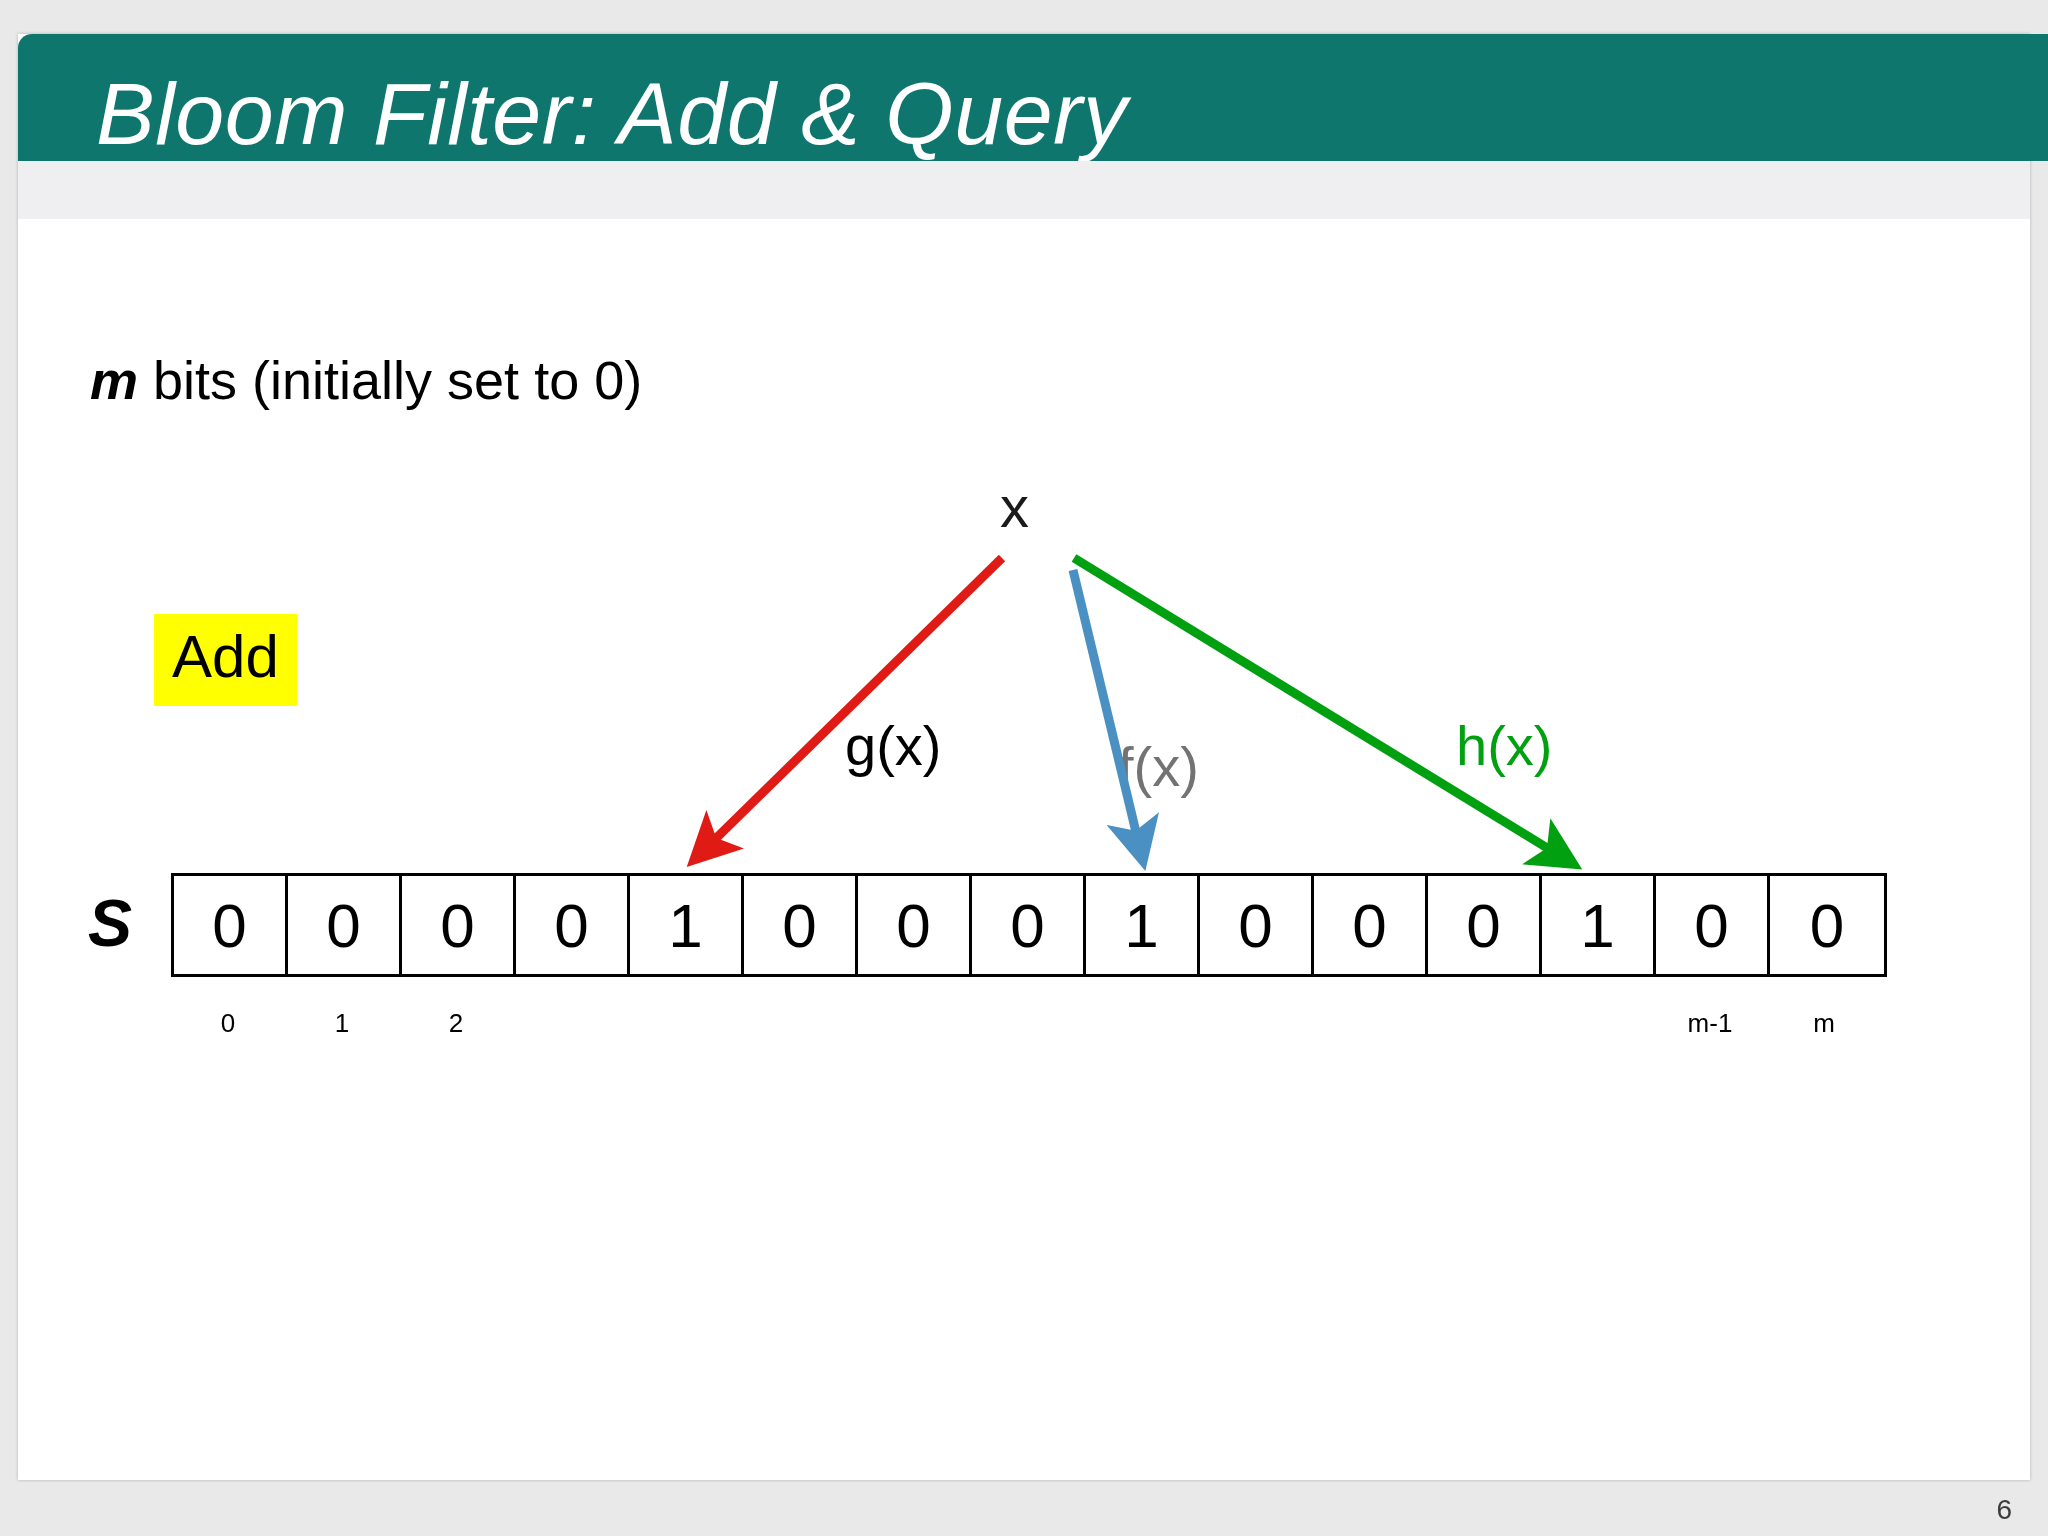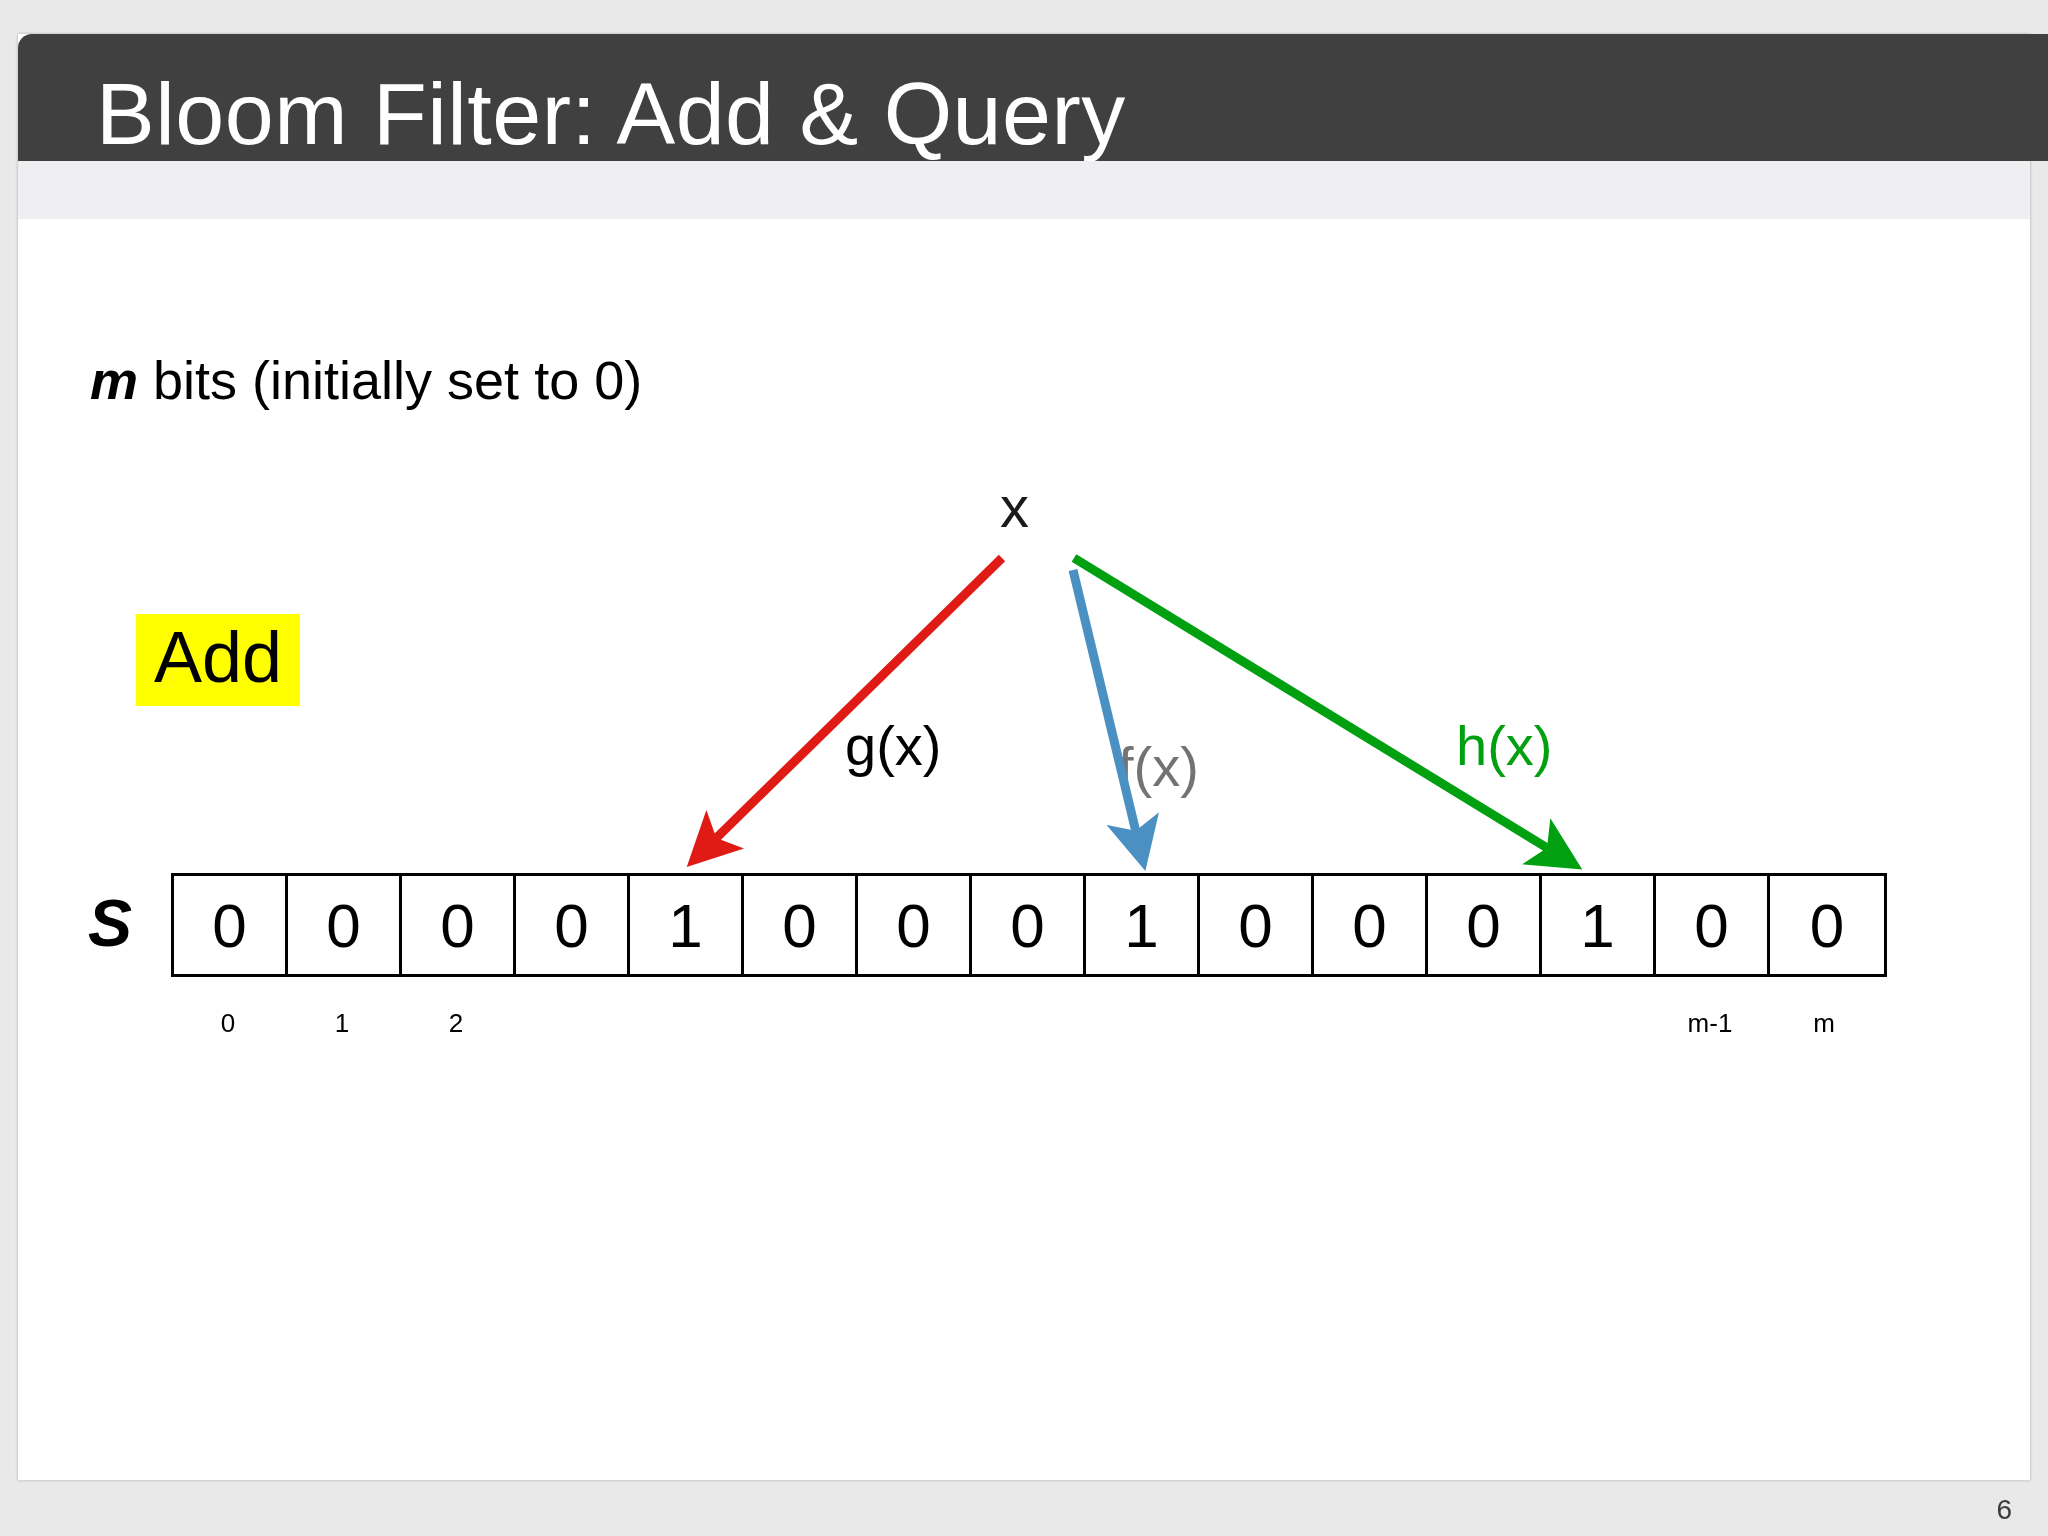--- a/index.html
+++ b/index.html
@@ -99,25 +99,25 @@
     top: 340px;
     font-size: 58px;
     line-height: 88px;
     color: #000000;
     white-space: nowrap;
   }
 
   
   .add-chip {
     position: absolute;
-    left: 136px;
+    left: 154px;
     top: 614px;
     padding: 6px 18px 12px 18px;
     background: #ffff00;
-    font-size: 72px;
+    font-size: 60px;
     line-height: 74px;
     color: #000000;
   }
 
   
   .x-label {
     position: absolute;
     left: 1000px;
     top: 478px;
     font-size: 58px;
@@ -202,21 +202,21 @@
     color: #3c3c3c;
   }
 </style>
 </head>
 <body>
 
 <div id="slide" style="background: rgb(233, 233, 233);">
 
   <div class="page-card"></div>
 
-  <div class="title-banner" style="background: #404040;">
+  <div class="title-banner" style="background: #0f766e; font-style: italic;">
     <div class="title-text" style="color: rgb(255, 255, 255);">Bloom Filter: Add &amp; Query</div>
   </div>
 
   <div class="subbanner"></div>
   <div class="body-area"></div>
 
   <div class="left-text">
     <div><span class="sym">m</span><span> bits (initially set to 0)</span></div>
   </div>
 

